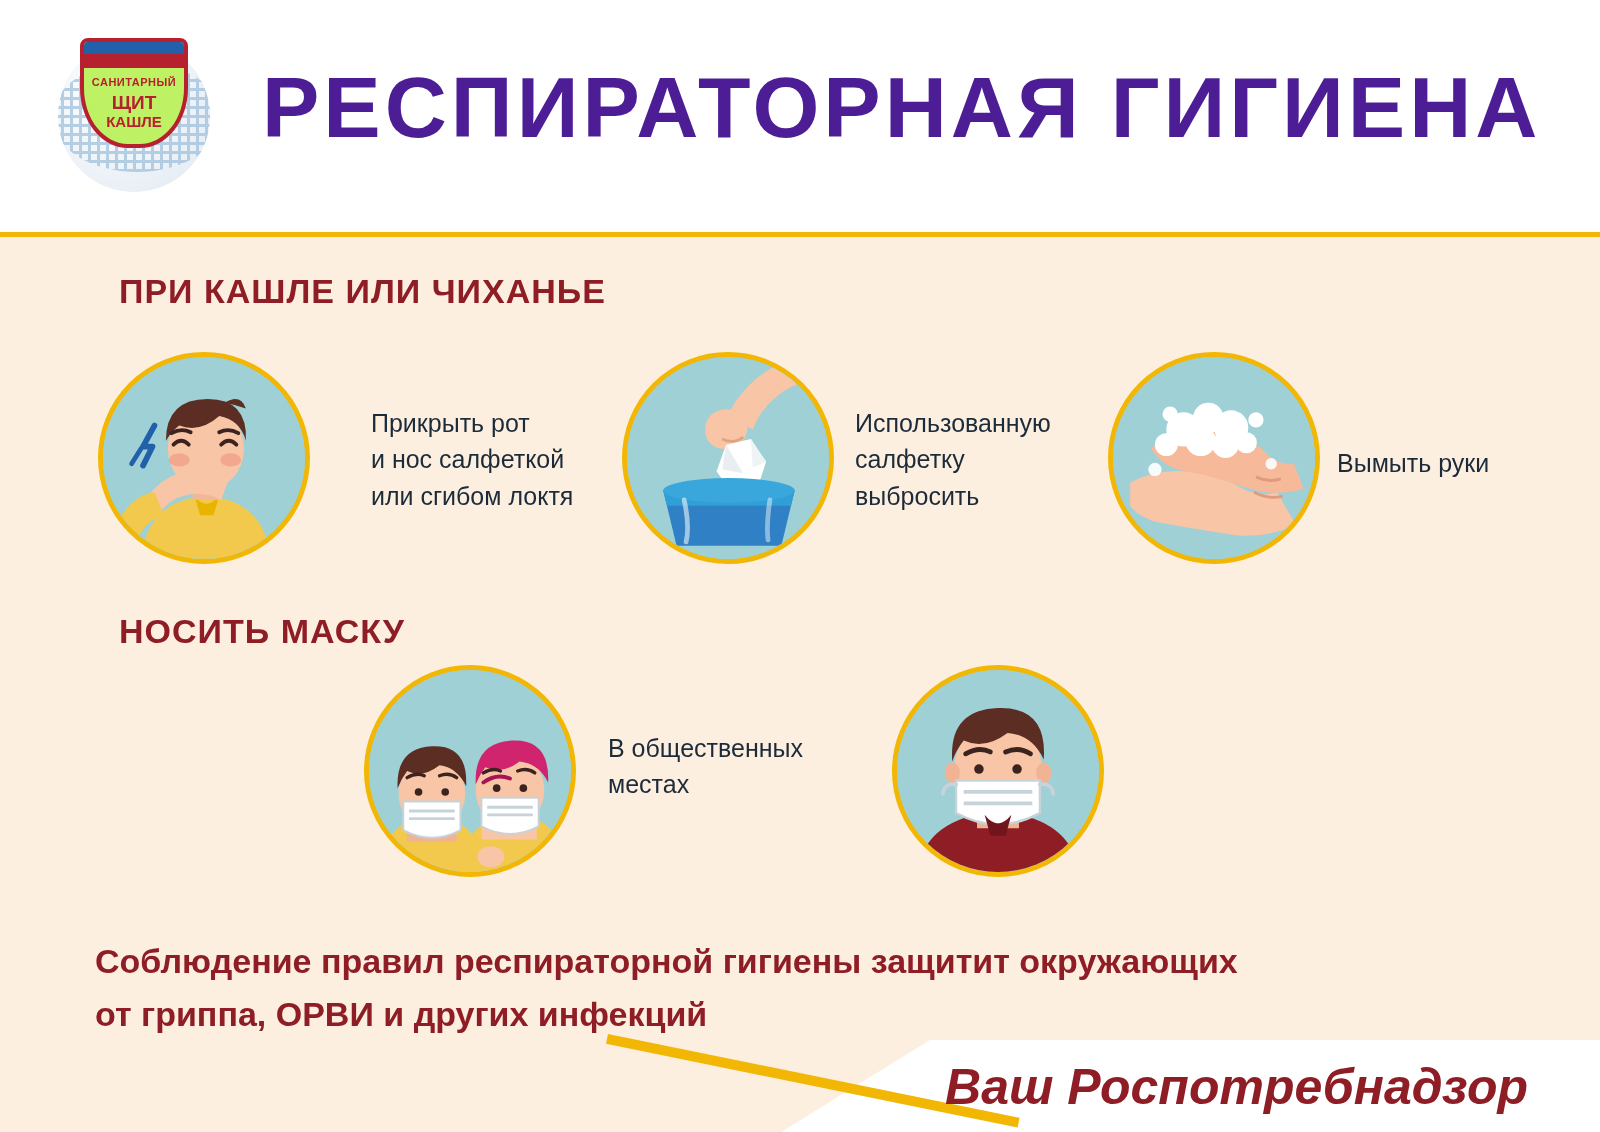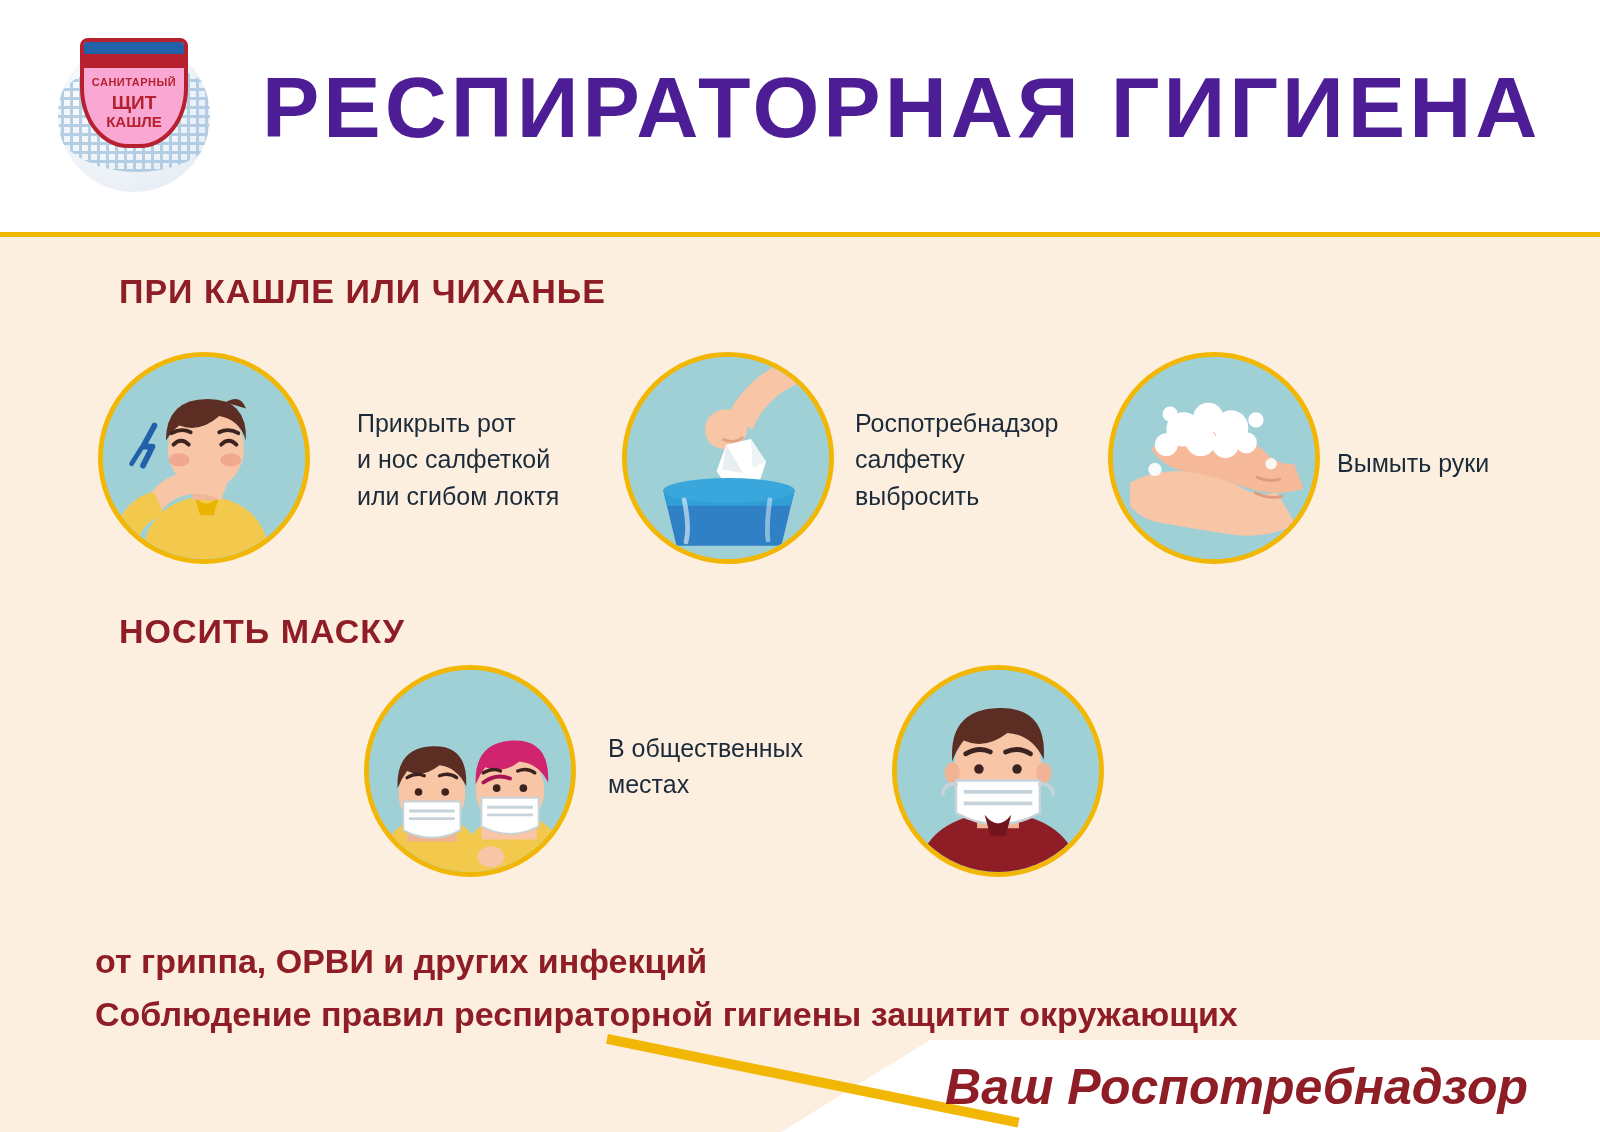--- a/index.html
+++ b/index.html
@@ -41,21 +41,21 @@
   .emblem .globe::before{
     content:"";position:absolute;left:-6px;top:22px;width:170px;height:110px;
     background:
       repeating-linear-gradient(90deg,#9fc0dd 0 3px,transparent 3px 9px),
       repeating-linear-gradient(0deg,#9fc0dd 0 3px,transparent 3px 9px);
     opacity:.75;
     border-radius:50%;
   }
   .emblem .shield{
     position:absolute;left:30px;top:6px;width:108px;height:110px;
-    background:#f9a8d4;
+    background:#bef264;
     border:4px solid #b7202e;
     border-radius:8px 8px 48px 48px / 8px 8px 60px 60px;
     box-sizing:border-box;
     overflow:hidden;
   }
   .emblem .shield .bar-blue{
     position:absolute;left:-4px;top:-4px;width:116px;height:16px;background:#2360aa;
   }
   .emblem .shield .bar-red{
     position:absolute;left:-4px;top:12px;width:116px;height:14px;background:#b7202e;
@@ -86,21 +86,21 @@
     box-sizing:border-box;
     overflow:hidden;
   }
   .cap{
     position:absolute;
     font-size:25px;color:#1c2b3a;line-height:1.45;
     white-space:pre-line;
   }
   
   #c1{left:98px;top:352px;}
-  #t1{left:357px;top:405px;}
+  #t1{left:371px;top:405px;}
   #c2{left:622px;top:352px;}
   #t2{left:855px;top:405px;}
   #c3{left:1108px;top:352px;}
   #t3{left:1337px;top:445px;}
   
   #c4{left:364px;top:665px;}
   #t4{left:608px;top:730px;}
   #c5{left:892px;top:665px;}
   #t5{left:1130px;top:730px;}
 
@@ -204,21 +204,21 @@
       <path d="M104 92 l18 30 l-22 -4 z" fill="#e8eef2"></path>
       <path d="M130 86 l16 24 l-14 6 z" fill="#eef3f6"></path>
 
       <path d="M38 140 h138 l-14 58 h-110 z" fill="#2f80c4"></path>
       <path d="M38 140 h138 l-4 16 h-130 z" fill="#2f9fd6"></path>
       <ellipse cx="107" cy="140" rx="69" ry="13" fill="#3aa7dc"></ellipse>
       <path d="M60 150 q6 28 2 44" stroke="#ffffff" stroke-width="5" fill="none" opacity=".55" stroke-linecap="round"></path>
       <path d="M150 150 q-4 26 -2 42" stroke="#ffffff" stroke-width="5" fill="none" opacity=".45" stroke-linecap="round"></path>
     </svg>
   </div>
-  <div class="cap" id="t2">Роспотребнадзор
+  <div class="cap" id="t2">Использованную
 салфетку
 выбросить</div>
 
   <div class="circle" id="c3">
     <svg class="ill" viewBox="0 0 212 212">
       <rect width="212" height="212" fill="#9fd0d6"></rect>
 
       <path d="M18 132 q26 -14 56 -12 q34 2 58 16 q20 12 40 6 l20 34 q-34 16 -70 10 q-40 -6 -72 -12 q-22 -4 -32 -18 z" fill="#f8c5a6"></path>
 
       <path d="M40 96 q28 -22 66 -18 q36 4 54 22 q12 14 30 12 l10 26 q-30 10 -64 -2 q-34 -12 -60 -16 q-24 -4 -36 -24 z" fill="#f6b99a"></path>
@@ -306,22 +306,22 @@
       <path d="M62 116 h88 v34 q-44 24 -88 0 z" fill="#ffffff" stroke="#c6d3da" stroke-width="2.5"></path>
       <path d="M70 128 h72 M70 140 h72" stroke="#c6d3da" stroke-width="4"></path>
       <path d="M62 120 q-12 -2 -14 10" stroke="#c6d3da" stroke-width="4" fill="none" stroke-linecap="round"></path>
       <path d="M150 120 q12 -2 14 10" stroke="#c6d3da" stroke-width="4" fill="none" stroke-linecap="round"></path>
 
       <path d="M92 152 q14 18 28 0 l-6 22 h-16 z" fill="#72141c"></path>
     </svg>
   </div>
 
   <div class="footer-text">
+    <div>Соблюдение правил респираторной гигиены защитит окружающих</div>
     <div>от гриппа, ОРВИ и других инфекций</div>
-    <div>Соблюдение правил респираторной гигиены защитит окружающих</div>
   </div>
 
   <div class="footer-band">
     <div class="band-stripe"></div>
   </div>
   <div class="footer-brand">Ваш Роспотребнадзор</div>
 
 </div>
 
 </body></html>

